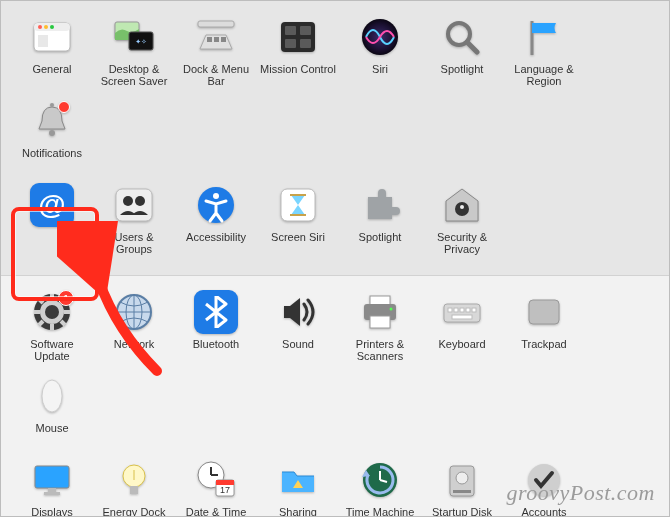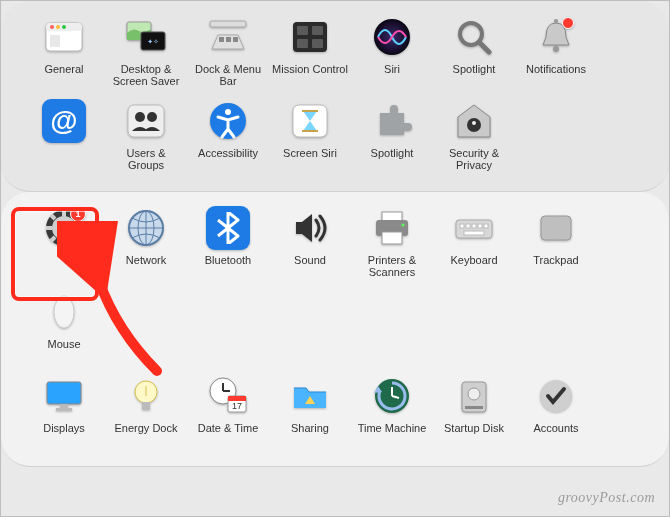--- a/index.html
+++ b/index.html
@@ -16,21 +16,21 @@
   }
   html,body{margin:0;padding:0}
   body{
     width:670px;height:517px;
     font-family:-apple-system,Helvetica,Arial,sans-serif;
     font-size:11px;color:var(--label);
     background:#e9e9e9;
     position:relative;overflow:hidden;
     border:1px solid #bdbdbd;box-sizing:border-box;
   }
-  .section{padding:10px 0 12px 12px;border-bottom:1px solid #d2d2d2;border-radius:29px;}
+  .section{padding:10px 0 12px 0;border-bottom:1px solid #d2d2d2;}
   .section.a{background:var(--row-bg-a);}
   .section.b{background:var(--row-bg-b);}
   .grid{display:flex;flex-wrap:wrap;padding:0 10px;}
   .cell{
     width:var(--cell-w);min-height:80px;
     display:flex;flex-direction:column;align-items:center;
     text-align:center;cursor:default;position:relative;
     padding-top:4px;
   }
   .icon{
@@ -47,21 +47,21 @@
   .badge.dot{width:10px;height:10px;top:2px;right:4px}
   .highlight-box{
     position:absolute;border:4px solid var(--highlight);border-radius:8px;
     left:10px;top:206px;width:80px;height:86px;pointer-events:none;
     box-shadow:0 0 0 1px rgba(255,255,255,.6) inset;
   }
   .arrow{position:absolute;left:56px;top:220px;pointer-events:none;}
   .watermark{
     position:absolute;right:14px;bottom:10px;
     font-family:Georgia,'Times New Roman',serif;font-style:italic;
-    font-size:14px;color:#9b9b9b;letter-spacing:.5px;
+    font-size:22px;color:#9b9b9b;letter-spacing:.5px;
   }
 
   
   svg{display:block}
   .shadow{filter:drop-shadow(0 1px 1px rgba(0,0,0,.25));}
 </style>
 </head>
 <body>
 
 <div class="section a">
@@ -140,20 +140,29 @@
     <div class="cell">
       <div class="icon shadow">
         <svg width="44" height="44" viewBox="0 0 44 44">
           <circle cx="19" cy="19" r="11" fill="none" stroke="#777" stroke-width="4"></circle>
           <line x1="27" y1="27" x2="37" y2="37" stroke="#777" stroke-width="5" stroke-linecap="round"></line>
         </svg>
       </div>
       <div class="label">Spotlight</div>
     </div>
 
+    <div class="cell">
+      <div class="icon shadow">
+        <svg width="44" height="44" viewBox="0 0 44 44">
+          <line x1="10" y1="6" x2="10" y2="40" stroke="#888" stroke-width="3"></line>
+          <path d="M10 8 h24 q-3 5 0 10 h-24 z" fill="#2aa3ff"></path>
+        </svg>
+      </div>
+      <div class="label">Language &amp; Region</div>
+    </div>
 
     <div class="cell">
       <div class="icon shadow">
         <svg width="44" height="44" viewBox="0 0 44 44">
           <path d="M22 8 q10 0 10 14 l3 8 h-26 l3 -8 q0 -14 10 -14z" fill="#c9c9c9" stroke="#888"></path>
           <circle cx="22" cy="34" r="3" fill="#999"></circle>
           <circle cx="22" cy="6" r="2" fill="#999"></circle>
         </svg>
         <div class="badge dot"></div>
       </div>
@@ -246,20 +255,21 @@
             <line x1="4" y1="22" x2="10" y2="22"></line>
               <line x1="34" y1="22" x2="40" y2="22"></line>
             <line x1="9" y1="9" x2="13" y2="13"></line>
               <line x1="31" y1="31" x2="35" y2="35"></line>
             <line x1="35" y1="9" x2="31" y2="13"></line>
               <line x1="13" y1="31" x2="9" y2="35"></line>
           </g>
         </svg>
         <div class="badge">1</div>
       </div>
+      <div class="label">Software Update</div>
     </div>
 
     <div class="cell">
       <div class="icon shadow">
         <svg width="44" height="44" viewBox="0 0 44 44">
           <circle cx="22" cy="22" r="17" fill="#c8d9ec" stroke="#5a7ea5" stroke-width="2"></circle>
           <path d="M5 22 h34 M22 5 v34 M8 12 q14 8 28 0 M8 32 q14 -8 28 0" stroke="#5a7ea5" fill="none"></path>
           <ellipse cx="22" cy="22" rx="8" ry="17" fill="none" stroke="#5a7ea5"></ellipse>
         </svg>
       </div>

